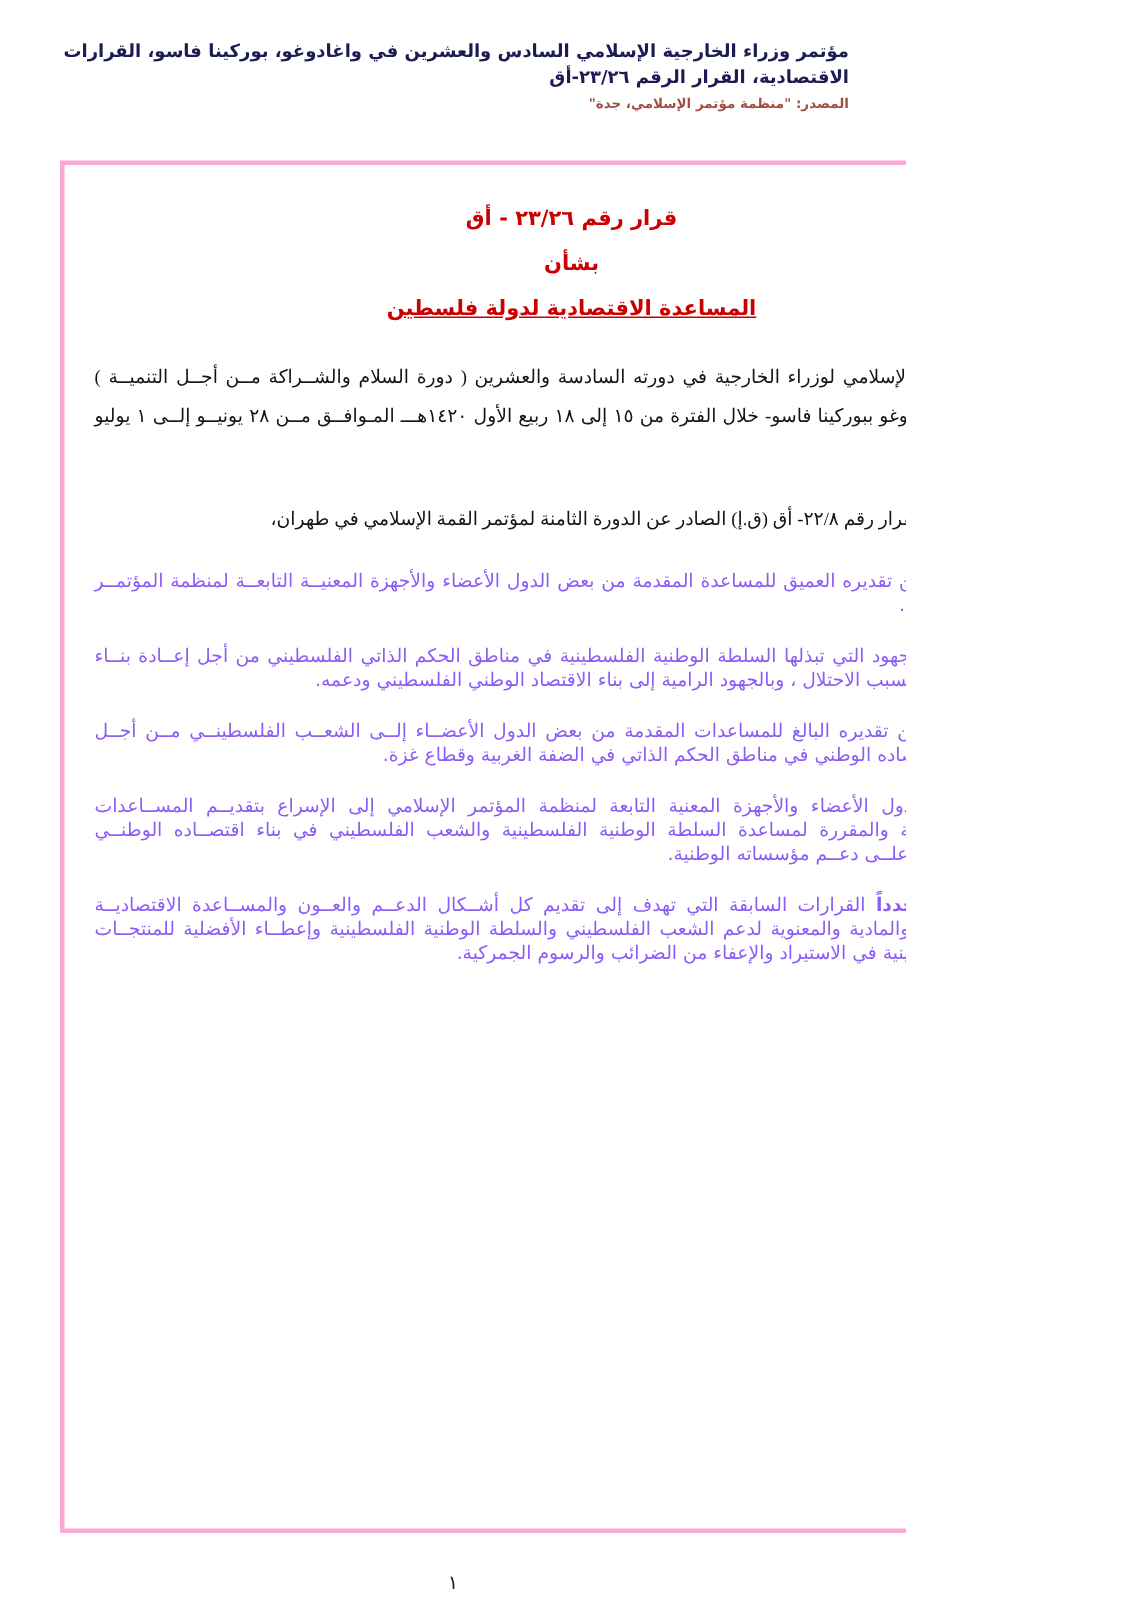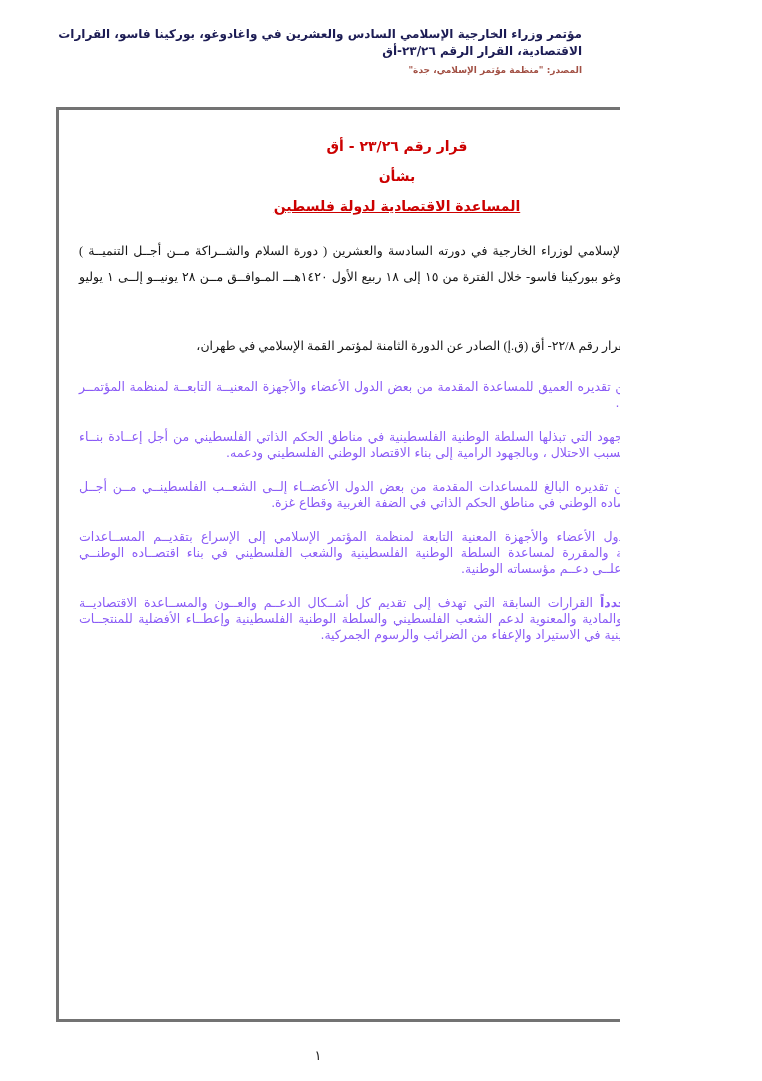--- a/index.html
+++ b/index.html
@@ -7,42 +7,41 @@
   body {
     width: 762px; height: 1081px;
     background: #ffffff;
     font-family: "DejaVu Sans", sans-serif;
   }
   .page {
     position: relative;
     width: 604px; height: 1081px;
     background: #ffffff;
     overflow: hidden;
-    margin-left: 16px;
   }
   .doc-header { padding: 26px 38px 0 38px; }
   .doc-header-title {
     font-weight: bold;
     font-size: 12px;
     color: #1c1c54;
     text-align: right;
     line-height: 1.45;
   }
   .doc-source {
     font-size: 9px;
     font-weight: bold;
     color: #a25044;
     text-align: right;
     margin-top: 4px;
   }
   .frame {
     position: absolute;
     left: 40px; top: 107px;
     width: 682px; height: 915px;
-    border: 3px solid #737373;
+    border: 3px solid #f9a8d4;
     padding: 28px 20px 18px 20px;
     overflow: hidden;
     background: #ffffff;
   }
   .title {
     margin: 0 0 14px 0;
     text-align: center;
     color: #cc0000;
     font-size: 14px;
     font-weight: bold;

